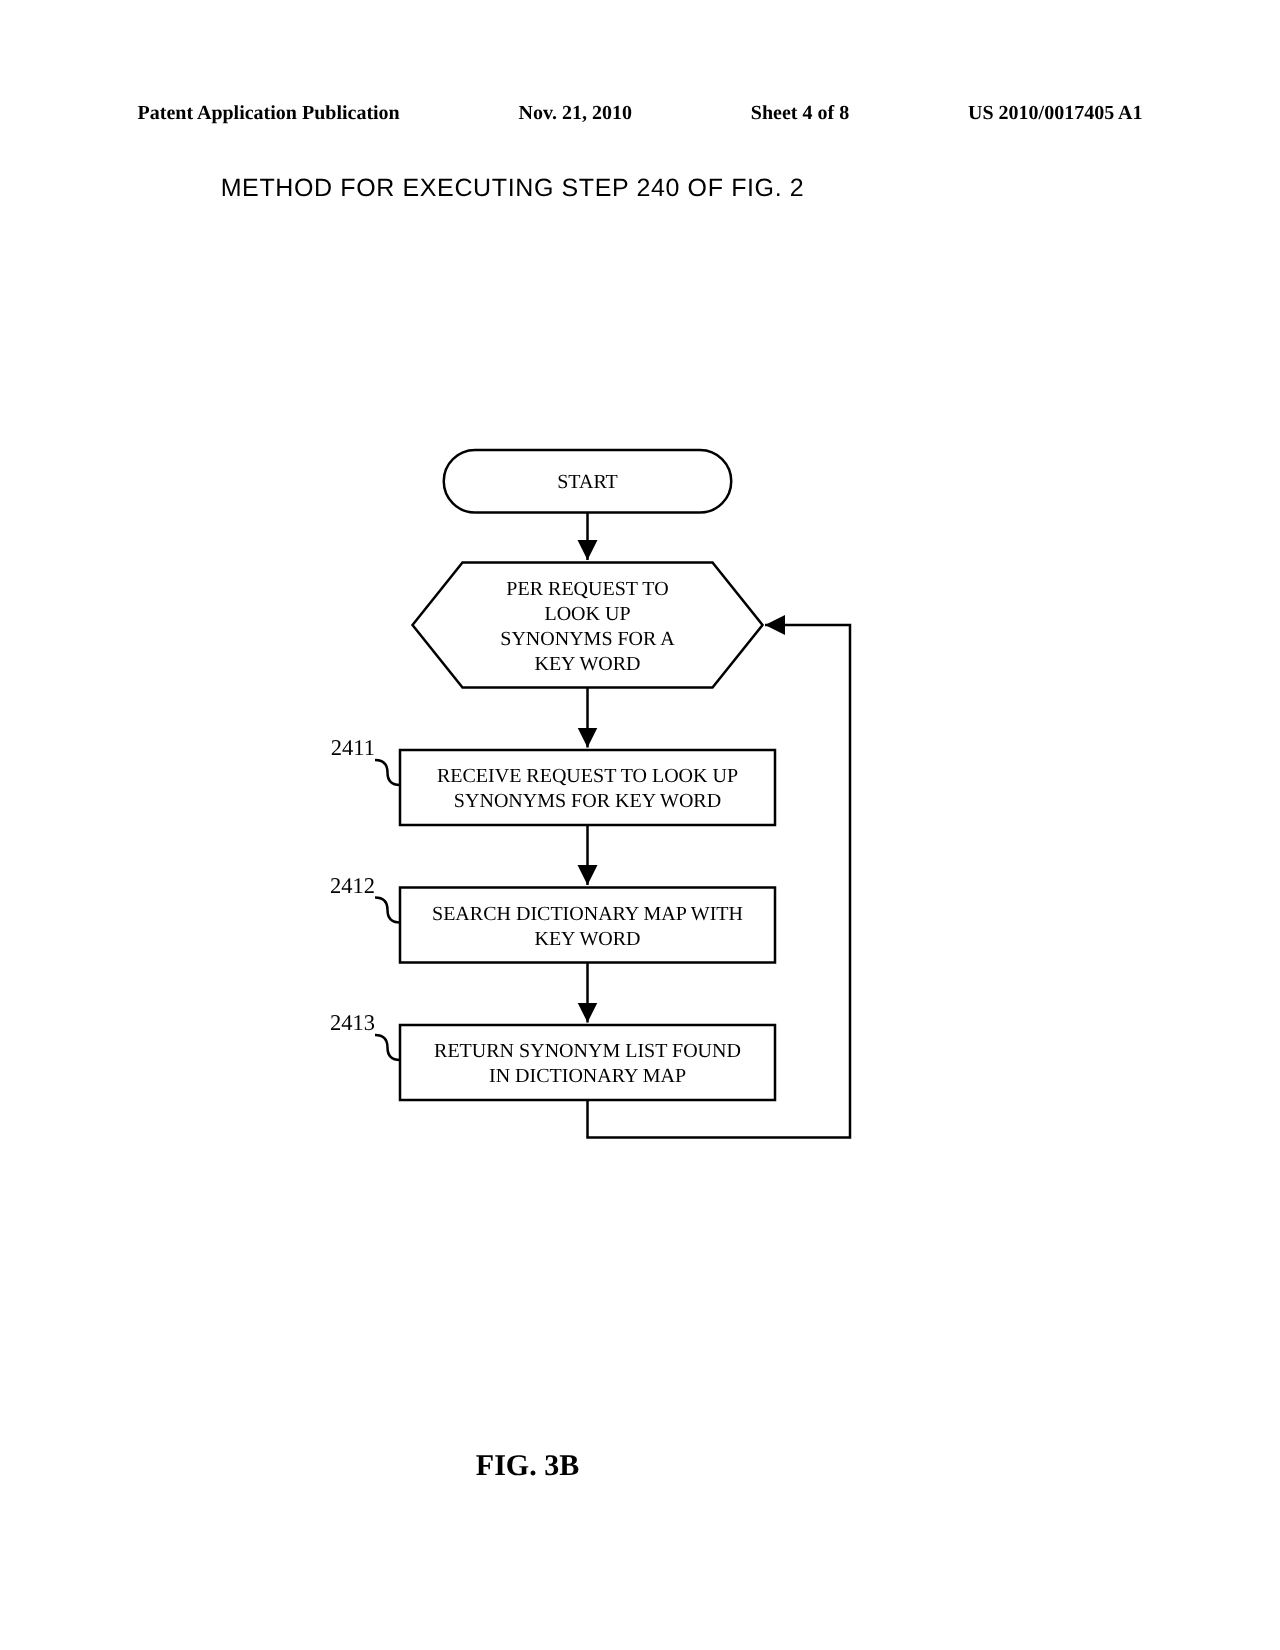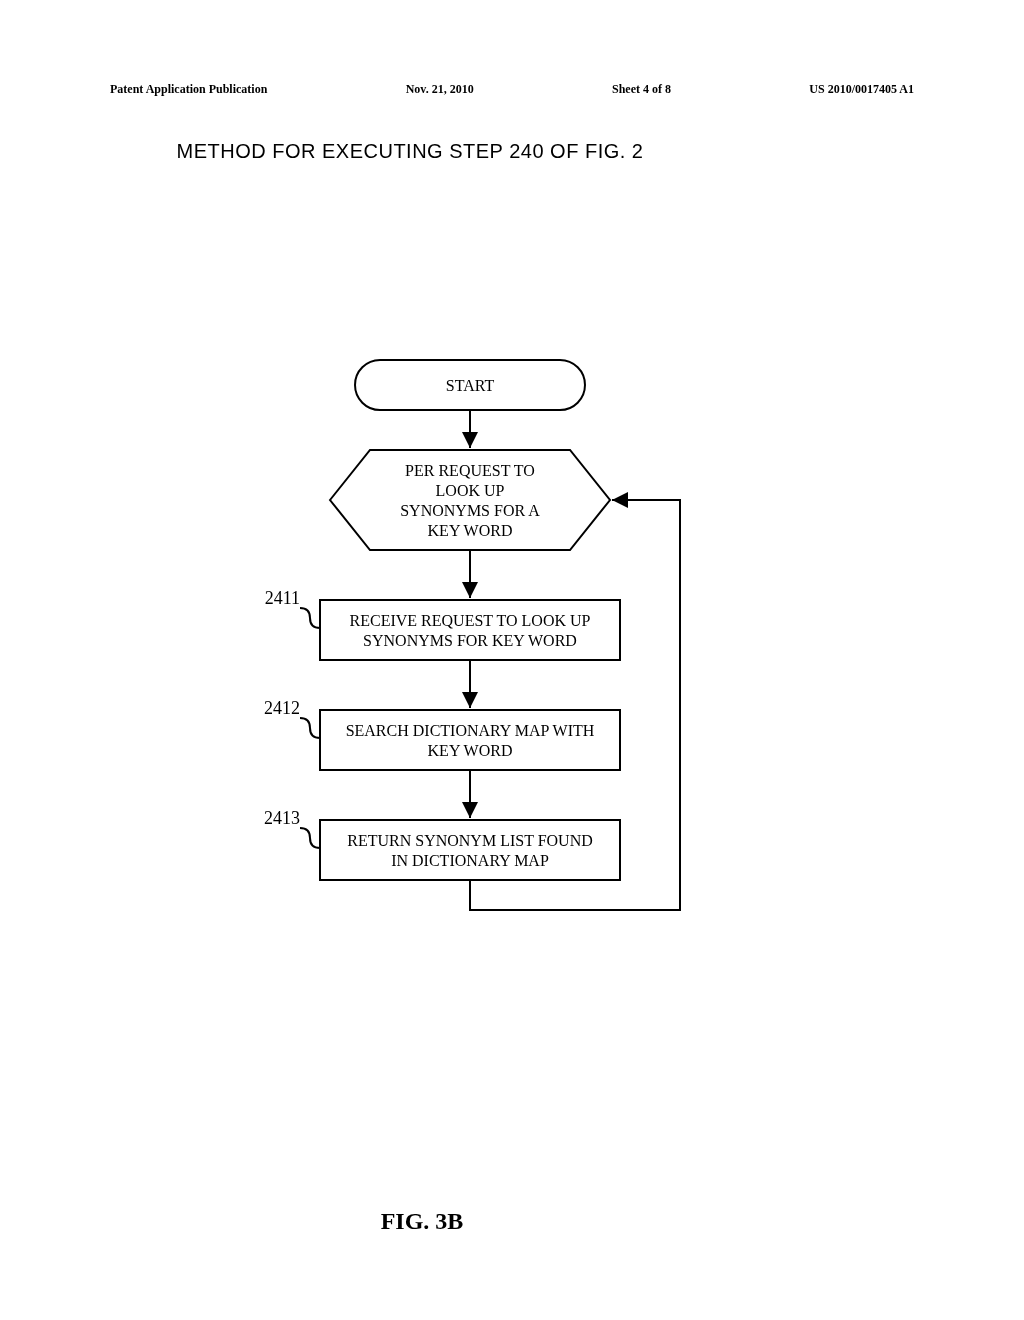--- a/index.html
+++ b/index.html
@@ -16,21 +16,21 @@
     position: absolute;
     top: 82px;
     left: 0;
     width: 1024px;
     display: flex;
     justify-content: space-between;
     padding: 0 110px 0 110px;
     box-sizing: border-box;
     font-family: "Times New Roman", Times, serif;
     font-weight: bold;
-    font-size: 12px;
+    font-size: 16px;
   }
   .header .left { text-align: left; }
   .header .center { text-align: center; }
   .header .right { text-align: right; }
   .title {
     position: absolute;
     top: 140px;
     width: 820px;
     text-align: center;
     font-family: Arial, Helvetica, sans-serif;
@@ -38,21 +38,20 @@
     letter-spacing: 0.5px;
   }
   .figlabel {
     position: absolute;
     top: 1160px;
     width: 844px;
     text-align: center;
     font-family: "Times New Roman", Times, serif;
     font-weight: bold;
     font-size: 24px;
-    margin-top: 48px;
   }
   svg.flow {
     position: absolute;
     top: 350px;
     left: 260px;
   }
   .box-text, .term-text, .dec-text {
     font-family: "Times New Roman", Times, serif;
     font-size: 16px;
     text-anchor: middle;

